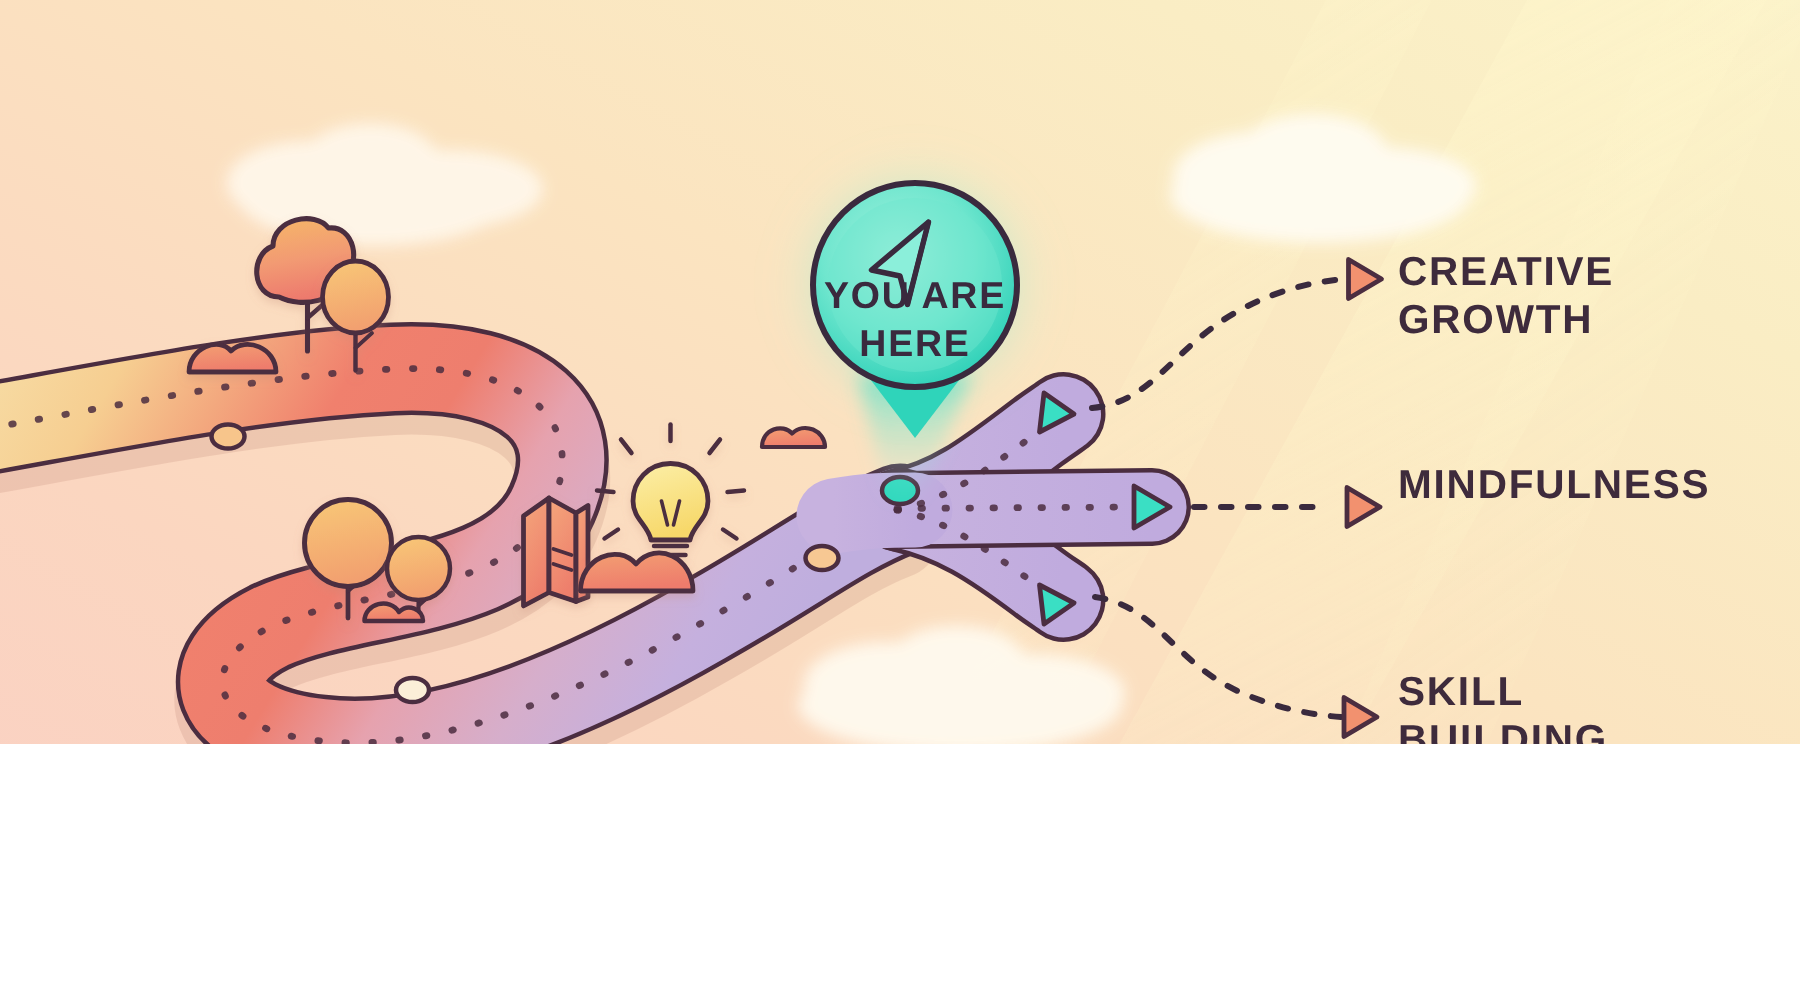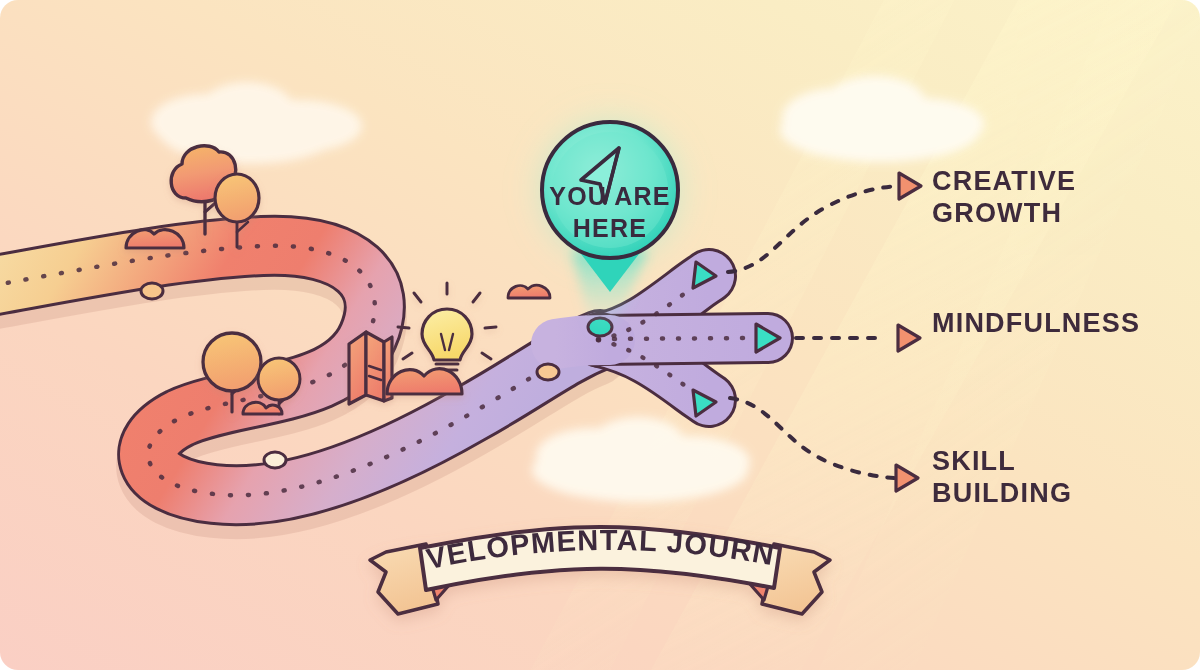--- a/index.html
+++ b/index.html
@@ -1,22 +1,21 @@
 <!DOCTYPE html>
 <html><head>
 <meta charset="utf-8">
 <title>Developmental Journey</title>
 <style>
   html,body{margin:0;padding:0;background:#fff;}
   body{font-family:"Liberation Sans", sans-serif;}
   #stage{
     position:relative;
-    width:1200px;height:670px;
+    width:1200px;height:496px;
     overflow:hidden;
-    border-radius:18px;
   }
   #stage svg{display:block;width:1200px;height:670px;}
 
   .lbl{
     font-family:"Liberation Sans", sans-serif;
     font-weight:700;
     letter-spacing:1.2px;
   }
 </style>
 </head>

